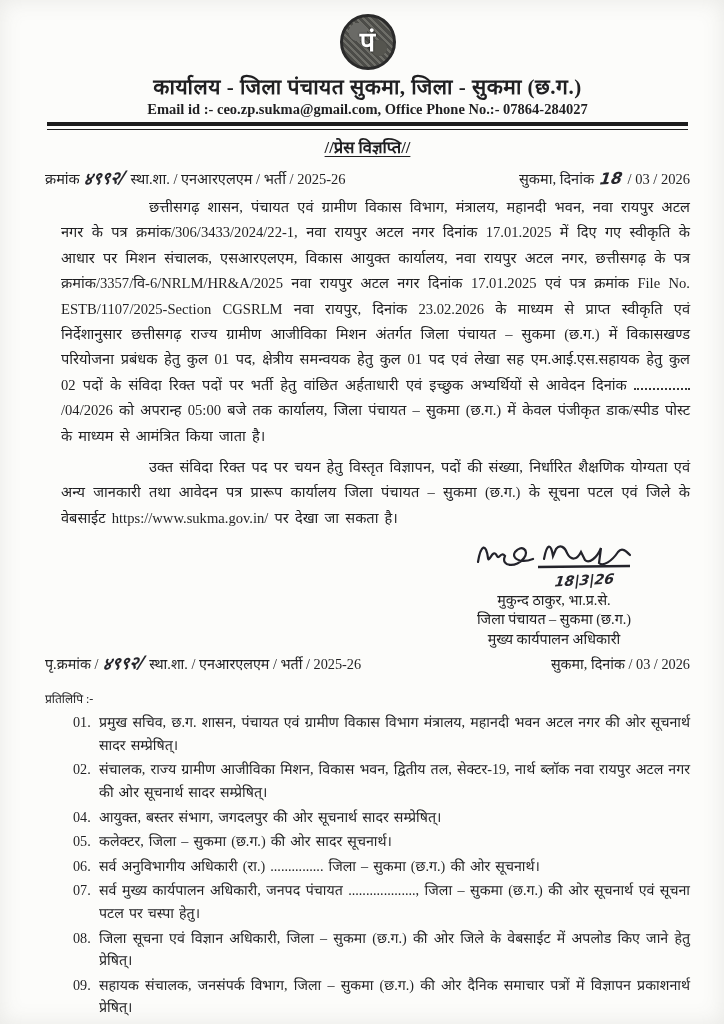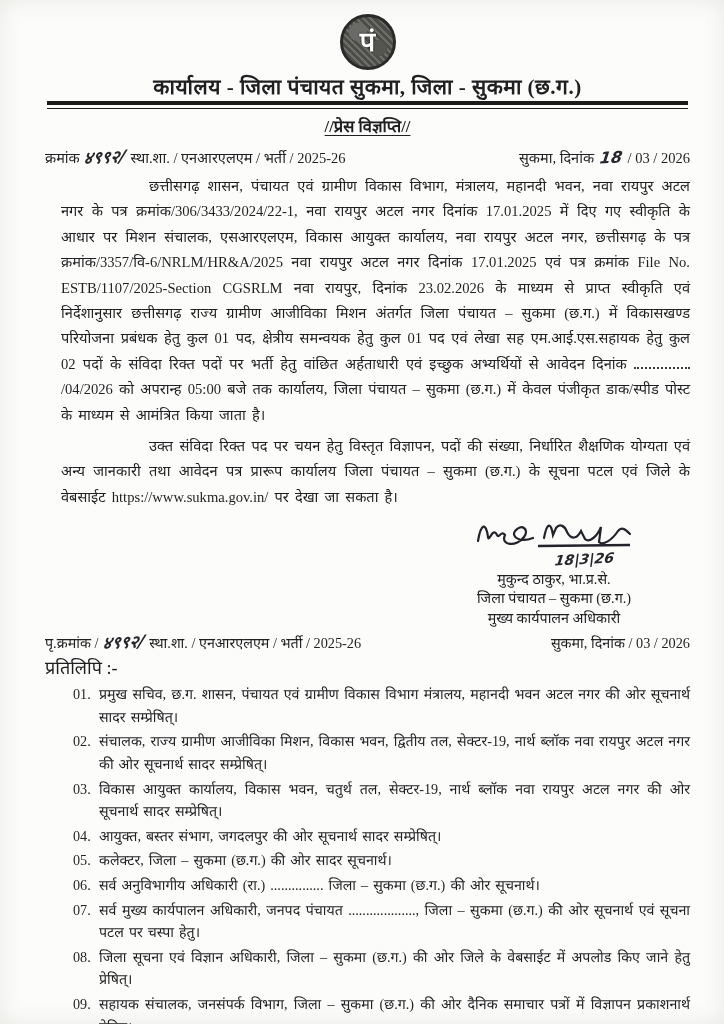--- a/index.html
+++ b/index.html
@@ -65,37 +65,38 @@
   }
   .blank{position:relative;display:inline-block;width:56px;vertical-align:baseline;}
   .blank .dots{display:block;border-bottom:2.2px dotted #3a3a3a;height:13px;}
   .blank .fill{position:absolute;left:12px;top:-13px;font-size:18px;}
   
   .sigblock{width:272px;margin-left:auto;text-align:center;margin-top:4px;line-height:19.5px;font-size:14.3px;}
   .sigimg{display:block;margin:0 auto;}
   .sigdate{font-size:14px;margin-top:-8px;margin-left:60px;}
   .endrow{display:flex;justify-content:space-between;align-items:baseline;font-size:14.3px;margin-top:2px;}
   .endrow .right{width:272px;text-align:right;font-family:Liberation Serif, serif;}
-  .copies-head{font-size:18px;margin-top:2px;}
+  .copies-head{font-size:12px;margin-top:16px;}
   
   .copylist{margin:4px 0 0 0;padding:0 0 0 28px;list-style:none;}
   .copylist li{display:flex;font-size:14.2px;line-height:22.6px;margin-bottom:2px;}
   .copylist .num{width:26px;flex:0 0 auto;}
   .copylist .txt{flex:1;text-align:justify;word-spacing:1.5px;}
 </style>
 </head>
 <body>
 
 <div class="page">
 
   <div class="hdr">
     <div class="logo">
       <span>पं</span>
     </div>
     <div class="org-title">कार्यालय - जिला पंचायत सुकमा,  जिला - सुकमा (छ.ग.)</div>
+    <div class="contact">Email id :- ceo.zp.sukma@gmail.com, Office Phone No.:- 07864-284027</div>
     <div class="rule"></div>
     <div class="press">//प्रेस विज्ञप्ति//</div>
   </div>
 
   <div class="refrow">
     <div>
       <span>क्रमांक</span>
       <span class="hand refnum">४९९२/</span>
       <span>स्था.शा. / एनआरएलएम / भर्ती / 2025-26</span>
     </div>
@@ -143,24 +144,20 @@
   <ol class="copylist">
     <li>
         <span class="num">01.</span>
         <span class="txt">प्रमुख सचिव, छ.ग. शासन, पंचायत एवं ग्रामीण विकास विभाग मंत्रालय, महानदी भवन अटल नगर की ओर सूचनार्थ सादर सम्प्रेषित्।</span>
       </li>
     <li>
         <span class="num">02.</span>
         <span class="txt">संचालक, राज्य ग्रामीण आजीविका मिशन, विकास भवन, द्वितीय तल, सेक्टर-19, नार्थ ब्लॉक नवा रायपुर अटल नगर की ओर सूचनार्थ सादर सम्प्रेषित्।</span>
       </li>
     <li>
-        <span class="num">03.</span>
-        <span class="txt">विकास आयुक्त कार्यालय, विकास भवन, चतुर्थ तल, सेक्टर-19, नार्थ ब्लॉक नवा रायपुर अटल नगर की ओर सूचनार्थ सादर सम्प्रेषित्।</span>
-      </li>
-    <li>
         <span class="num">04.</span>
         <span class="txt">आयुक्त, बस्तर संभाग, जगदलपुर की ओर सूचनार्थ सादर सम्प्रेषित्।</span>
       </li>
     <li>
         <span class="num">05.</span>
         <span class="txt">कलेक्टर, जिला – सुकमा (छ.ग.) की ओर सादर सूचनार्थ।</span>
       </li>
     <li>
         <span class="num">06.</span>
         <span class="txt">सर्व अनुविभागीय अधिकारी (रा.) ............... जिला – सुकमा (छ.ग.) की ओर सूचनार्थ।</span>

